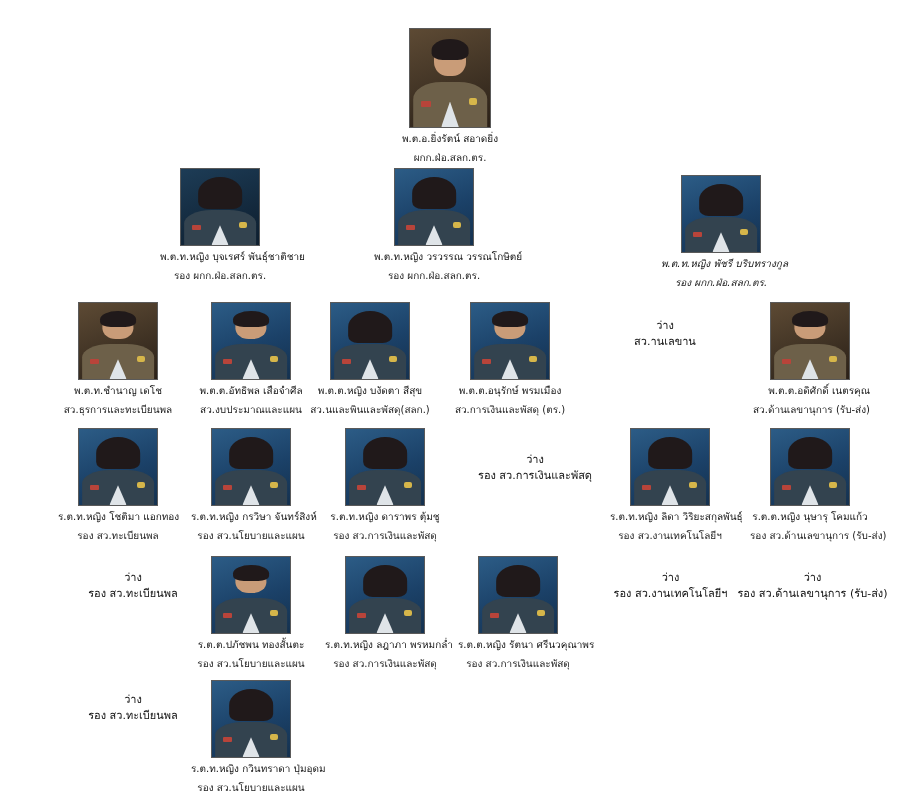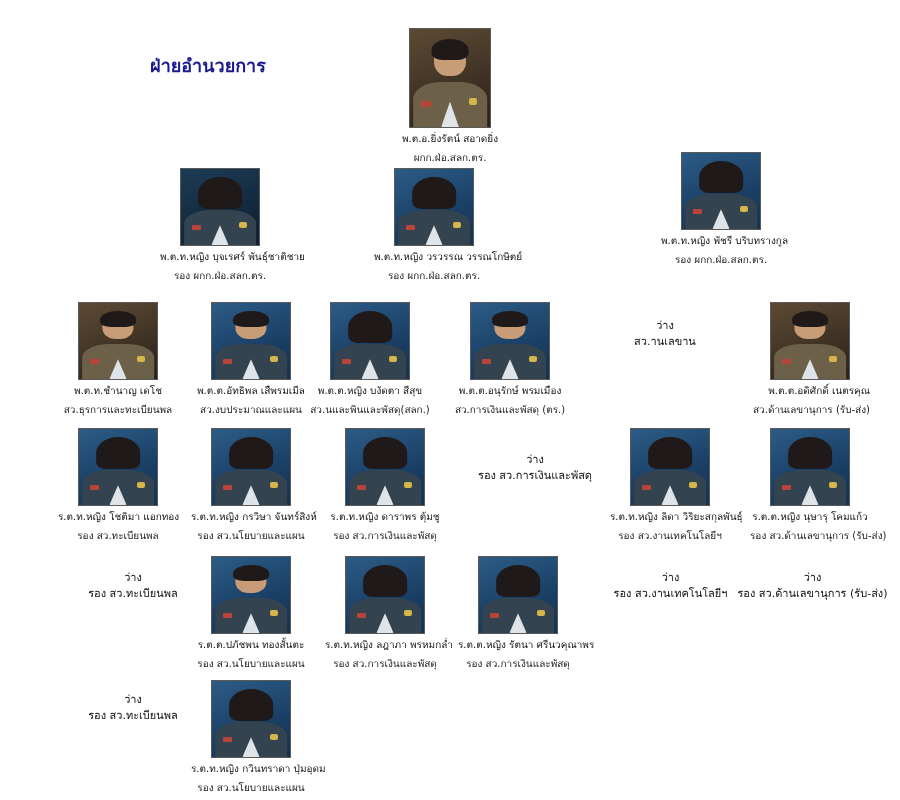--- a/index.html
+++ b/index.html
@@ -141,21 +141,20 @@
     color: #111;
     white-space: nowrap;
   }
 </style>
 </head>
 <body>
 
 <div class="chart">
 
   <div class="title-block" style="color: rgb(27, 27, 143);">
-    <span class="title-line">ฝ่ายอำนวยการ</span>
   </div>
 
   <div id="nodes-host">
       <div class="node" style="left: 409px; top: 28px; width: 120px; margin-left: -19px;">
         <div class="photo" style="width: 82px; height: 100px;">
           <div class="bg brown"></div>
           <div class="body khaki"></div>
           <div class="head"></div>
           <div class="hair"></div>
           <div class="shirt"></div>
@@ -184,21 +183,21 @@
           <div class="body"></div>
           <div class="head"></div>
           <div class="hair long"></div>
           <div class="shirt"></div>
           <div class="badge"></div>
           <div class="badge2"></div>
         </div>
         <div class="caption">พ.ต.ท.หญิง วรวรรณ วรรณโกษิตย์</div>
         <div class="caption role">รอง ผกก.ฝ่อ.สลก.ตร.</div>
       </div>
-      <div class="node" style="left: 681px; top: 152px; width: 120px; margin-left: -20px;">
+      <div class="node" style="left: 681px; top: 175px; width: 120px; margin-left: -20px; font-style: italic;">
         <div class="photo" style="width: 80px; height: 78px;">
           <div class="bg"></div>
           <div class="body"></div>
           <div class="head"></div>
           <div class="hair long"></div>
           <div class="shirt"></div>
           <div class="badge"></div>
           <div class="badge2"></div>
         </div>
         <div class="caption">พ.ต.ท.หญิง พัชรี  บริบทรางกูล</div>
@@ -220,21 +219,21 @@
       <div class="node" style="left: 211px; top: 302px; width: 120px; margin-left: -20px;">
         <div class="photo" style="width: 80px; height: 78px;">
           <div class="bg"></div>
           <div class="body"></div>
           <div class="head"></div>
           <div class="hair"></div>
           <div class="shirt"></div>
           <div class="badge"></div>
           <div class="badge2"></div>
         </div>
-        <div class="caption">พ.ต.ต.อัทธิพล  เสืพรมเมีล</div>
+        <div class="caption">พ.ต.ต.อัทธิพล  เสือจำศีล</div>
         <div class="caption role">สว.งบประมาณและแผน</div>
       </div>
       <div class="node" style="left: 330px; top: 302px; width: 120px; margin-left: -20px;">
         <div class="photo" style="width: 80px; height: 78px;">
           <div class="bg"></div>
           <div class="body"></div>
           <div class="head"></div>
           <div class="hair long"></div>
           <div class="shirt"></div>
           <div class="badge"></div>

